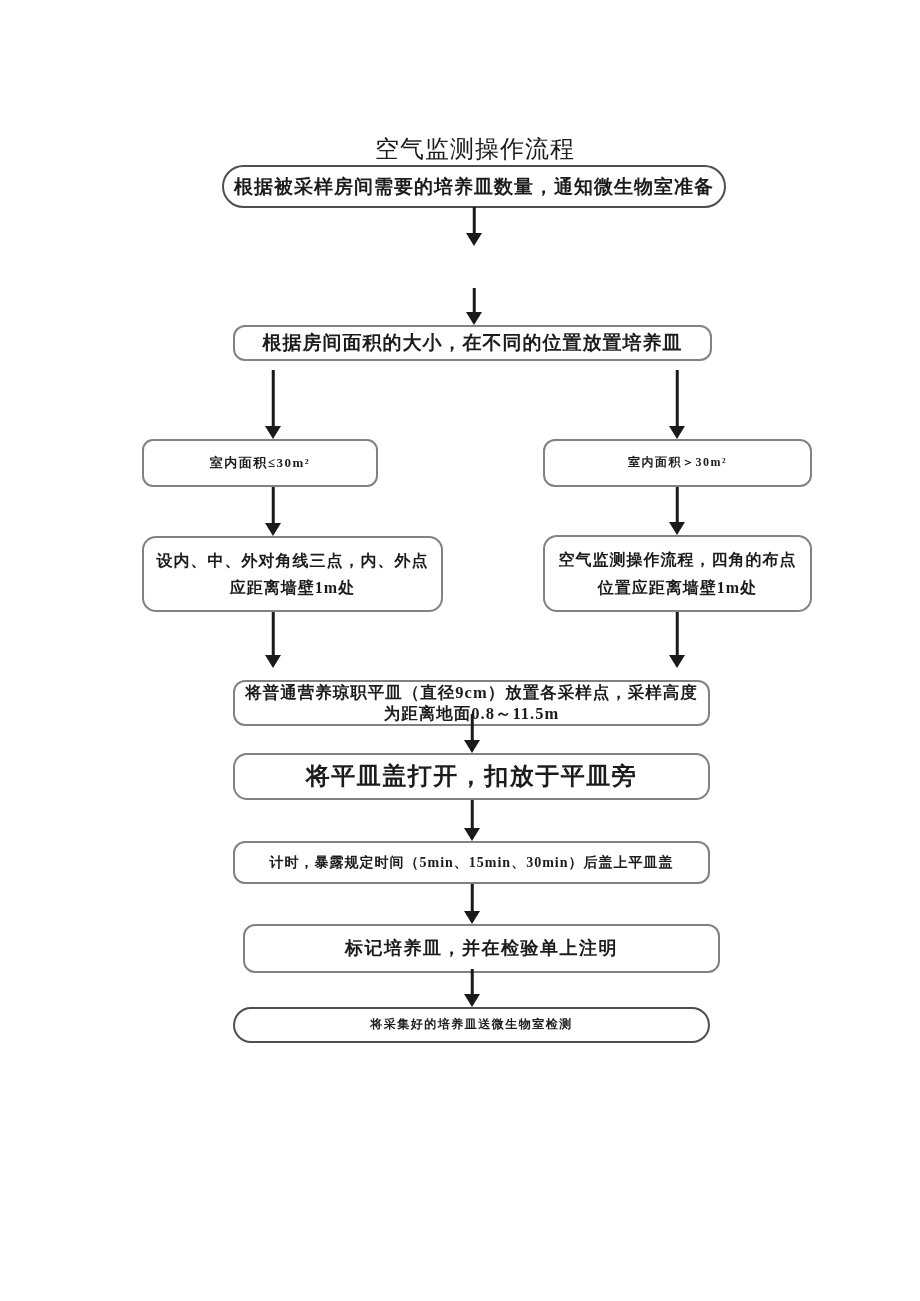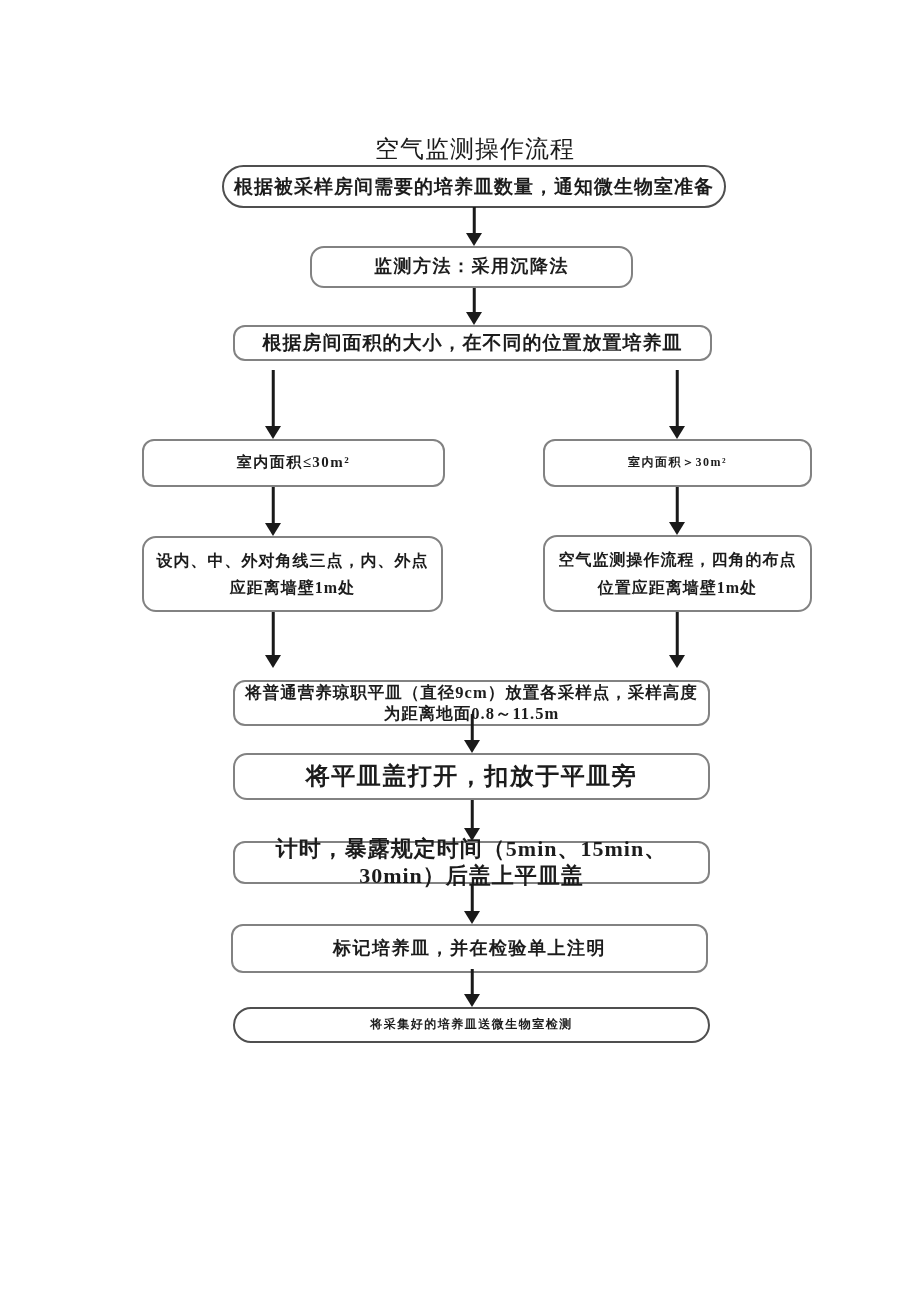--- a/index.html
+++ b/index.html
@@ -35,28 +35,28 @@
     justify-content: center;
     text-align: center;
     letter-spacing: 1.5px;
     line-height: 1.32;
     padding: 16px 8px;
   }
   .stadium { border-color: #4f4f4f; }
   #n-start      { left: 222px; top: 165px; width: 504px; height: 43px; border-radius: 22px; font-size: 19px; letter-spacing: 1px; }
   #n-method     { left: 310px; top: 246px; width: 323px; height: 42px; border-radius: 14px; font-size: 18px; }
   #n-placement  { left: 233px; top: 325px; width: 479px; height: 35px; font-size: 19px; letter-spacing: 1px; }
-  #n-area-small { left: 142px; top: 439px; width: 303px; height: 48px; font-size: 15px; }
+  #n-area-small { left: 142px; top: 439px; width: 236px; height: 48px; font-size: 13px; border-radius: 11px; }
   #n-area-large { left: 543px; top: 439px; width: 269px; height: 48px; font-size: 12px; }
   #n-points-small { left: 142px; top: 536px; width: 301px; height: 76px; border-radius: 14px; font-size: 16px; line-height: 1.7; letter-spacing: 1px; }
   #n-points-large { left: 543px; top: 535px; width: 269px; height: 77px; border-radius: 14px; font-size: 16px; line-height: 1.7; letter-spacing: 1px; }
   #n-place-dish { left: 233px; top: 668px; width: 477px; height: 46px; font-size: 16.5px; line-height: 1.28; letter-spacing: 1px; margin-top: 12px; }
   #n-open-lid   { left: 233px; top: 753px; width: 477px; height: 47px; border-radius: 14px; font-size: 24px; }
-  #n-timing     { left: 233px; top: 841px; width: 477px; height: 43px; font-size: 22px; line-height: 1.22; letter-spacing: 1px; }
-  #n-mark       { left: 231px; top: 924px; width: 477px; height: 49px; font-size: 18px; }
+  #n-timing     { left: 233px; top: 841px; width: 477px; height: 43px; font-size: 14px; line-height: 1.22; letter-spacing: 1px; }
+  #n-mark       { left: 243px; top: 924px; width: 477px; height: 49px; font-size: 18px; }
   #n-send       { left: 233px; top: 1007px; width: 477px; height: 31px; border-radius: 24px; font-size: 12px; }
 
   .arrow { position: absolute; width: 16px; }
   .arrow .line {
     position: absolute; left: 50%; transform: translateX(-50%);
     top: 0; bottom: 11px; width: 2.5px; background: #1a1a1a;
   }
   .arrow .head {
     position: absolute; left: 50%; transform: translateX(-50%); bottom: 0;
     width: 0; height: 0;
@@ -78,21 +78,20 @@
   #a9  { left: 464px; top: 969px; height: 38px; }
 </style>
 </head>
 <body>
 
 <div class="page">
 
   <div class="doc-title">空气监测操作流程</div>
 
   <div class="node stadium" id="n-start">根据被采样房间需要的培养皿数量，通知微生物室准备</div>
-  <div class="node" id="n-method">监测方法：采用沉降法</div>
   <div class="node" id="n-placement">根据房间面积的大小，在不同的位置放置培养皿</div>
   <div class="node" id="n-area-small">室内面积≤30m²</div>
   <div class="node" id="n-area-large">室内面积＞30m²</div>
   <div class="node" id="n-points-small">设内、中、外对角线三点，内、外点应距离墙壁1m处</div>
   <div class="node" id="n-points-large">空气监测操作流程，四角的布点位置应距离墙壁1m处</div>
   <div class="node" id="n-place-dish">将普通营养琼职平皿（直径9cm）放置各采样点，采样高度为距离地面0.8～11.5m</div>
   <div class="node" id="n-open-lid">将平皿盖打开，扣放于平皿旁</div>
   <div class="node" id="n-timing">计时，暴露规定时间（5min、15min、30min）后盖上平皿盖</div>
   <div class="node" id="n-mark">标记培养皿，并在检验单上注明</div>
   <div class="node stadium" id="n-send">将采集好的培养皿送微生物室检测</div>

